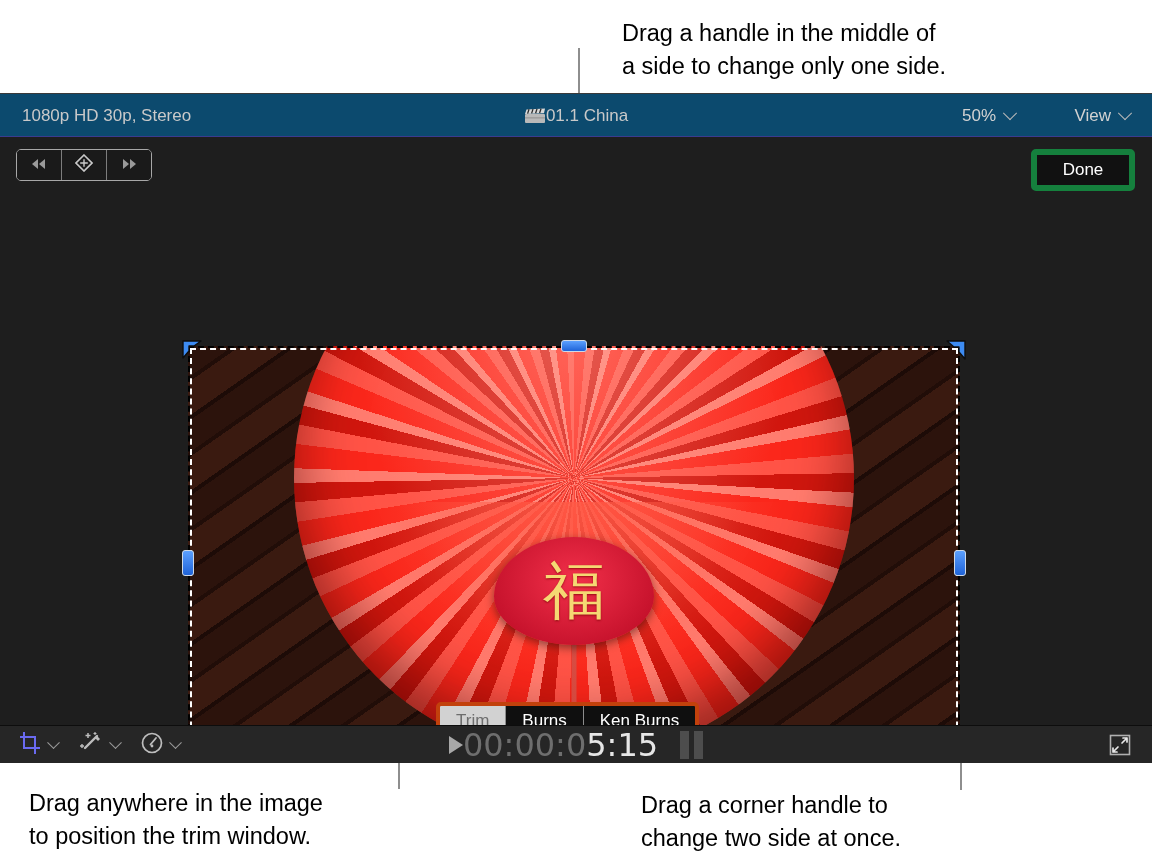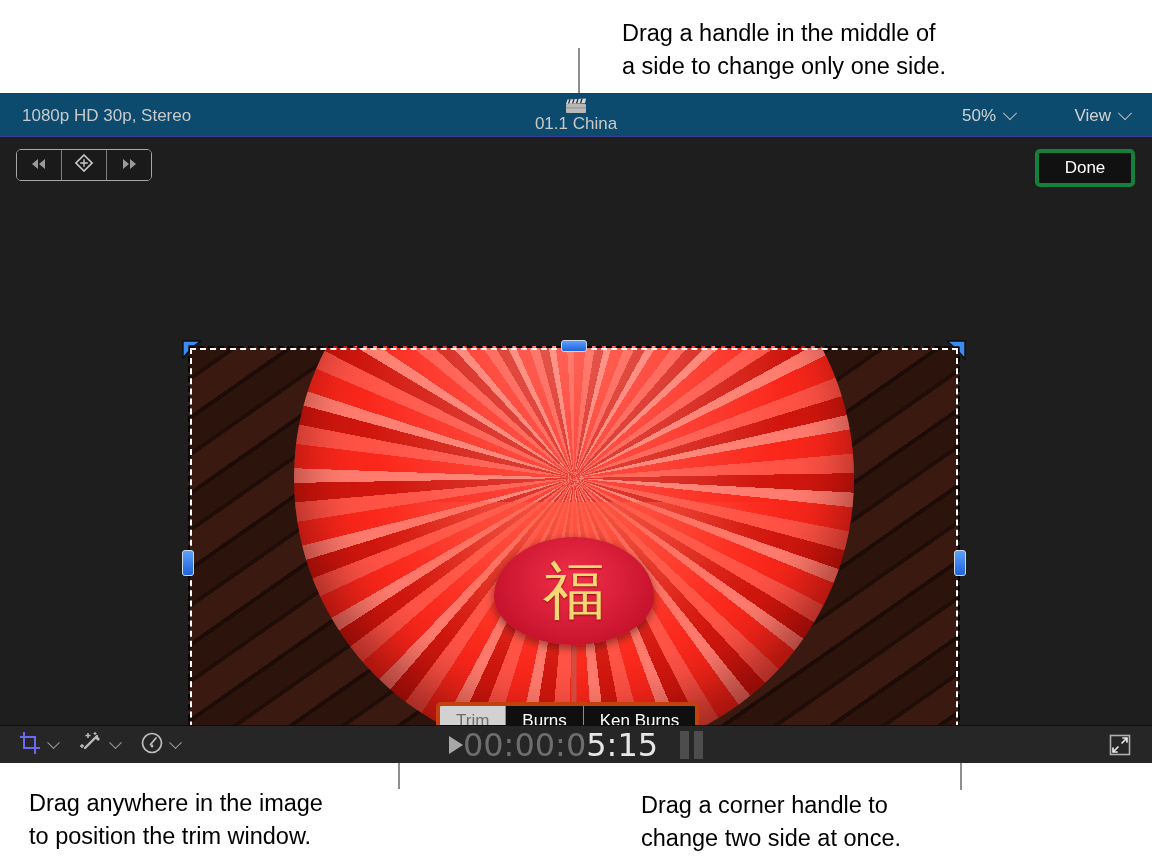--- a/index.html
+++ b/index.html
@@ -82,21 +82,20 @@
     left: 22px;
     color: #c9c9c9;
     font-size: 17px;
   }
   #clip-center {
     position: absolute;
     left: 0; right: 0;
     display: flex;
     align-items: center;
     justify-content: center;
-    flex-direction: column;
   }
   #clip-name {
     color: #c9c9c9;
     font-size: 17px;
   }
   .clapper {
     width: 22px;
     height: 16px;
     position: relative;
     display: inline-block;
@@ -156,21 +155,21 @@
   }
 
   
   #done-button {
     position: absolute;
     right: 17px;
     top: 12px;
     width: 92px;
     height: 30px;
     background: #111111;
-    border: 4px solid #15803d;
+    border: 6px solid #15803d;
     border-radius: 5px;
     color: #ffffff;
     font-size: 17px;
     display: flex;
     align-items: center;
     justify-content: center;
     margin-left: 28px;
   }
 
   

